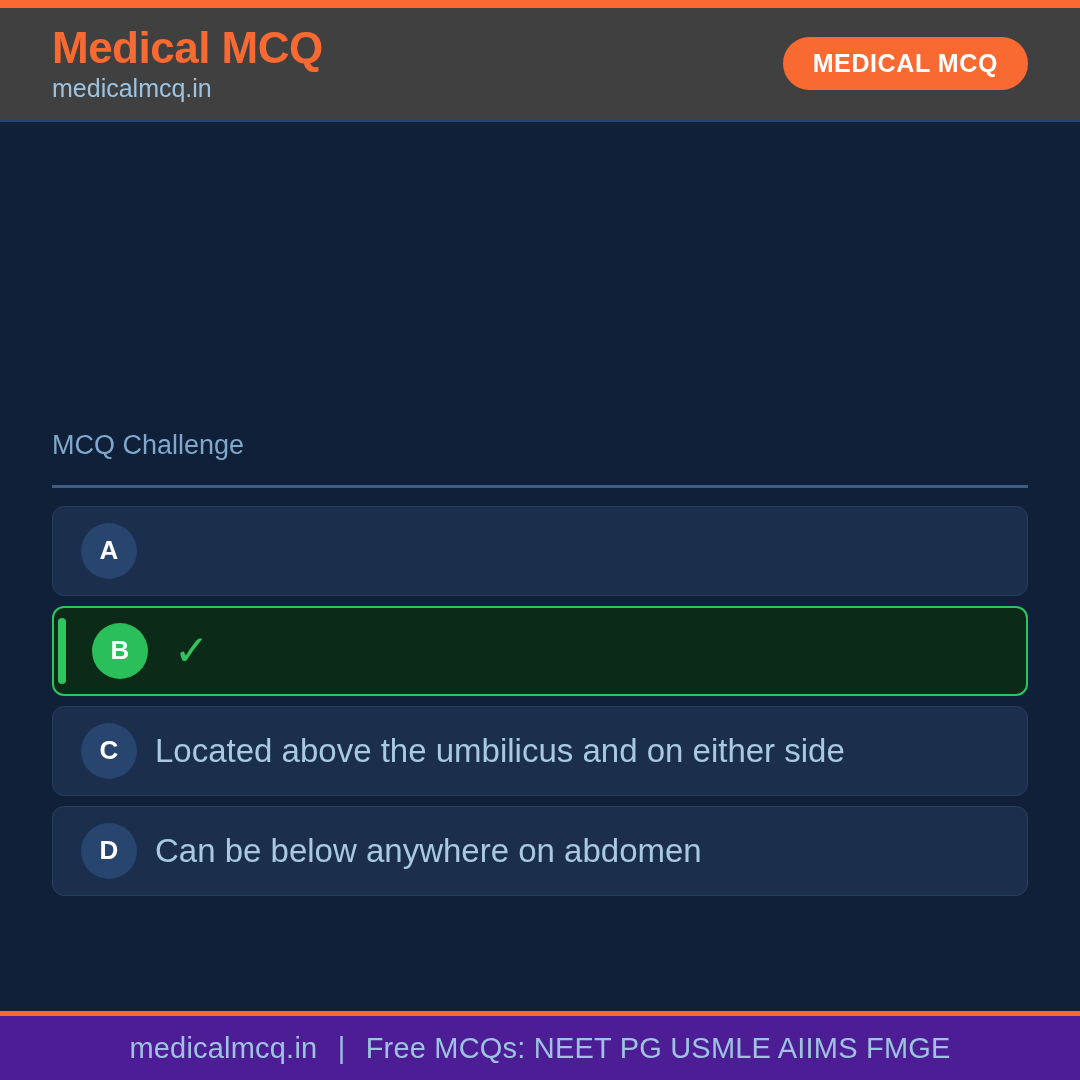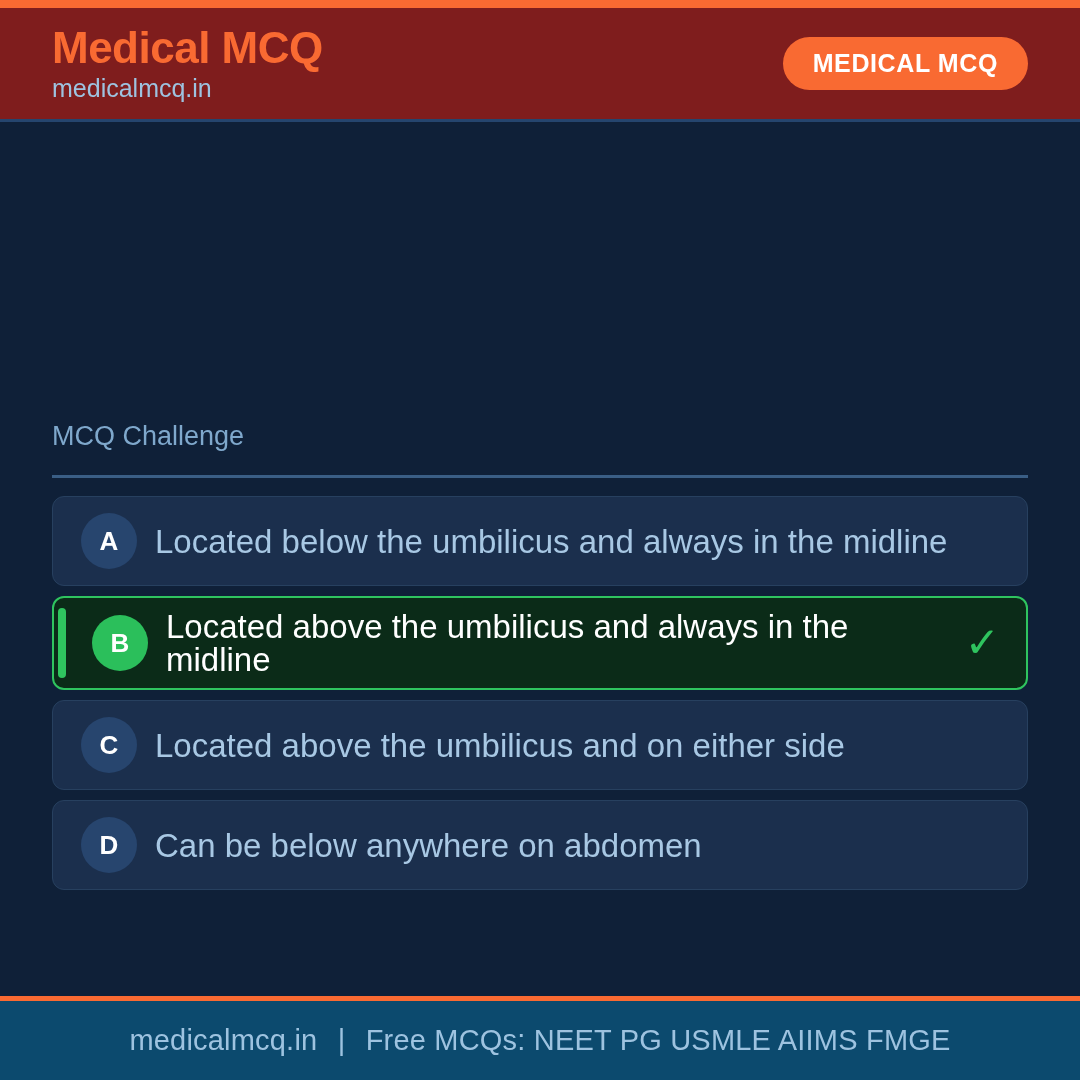--- a/index.html
+++ b/index.html
@@ -29,21 +29,21 @@
     height: 8px;
     width: 100%;
     background: #f96a32;
     flex: 0 0 auto;
   }
 
   
   .header {
     height: 114px;
     flex: 0 0 auto;
-    background: #7f1d1d;
+    background: #404040;
     border-bottom: 3px solid #25456e;
     display: flex;
     align-items: center;
     justify-content: space-between;
     padding: 0 52px 0 52px;
     position: relative;
   }
 
   .brand-block {
     display: flex;
@@ -188,22 +188,22 @@
     color: #2fc45f;
     font-size: 42px;
     line-height: 1;
     margin-left: 8px;
     font-weight: normal;
   }
 
   
   .footer {
     flex: 0 0 auto;
-    height: 84px;
-    background: #0c4a6e;
+    height: 69px;
+    background: #4c1d95;
     border-top: 5px solid #f96a32;
     display: flex;
     align-items: center;
     justify-content: center;
   }
 
   .footer-text {
     font-size: 29px;
     color: #9ec3e0;
     letter-spacing: 0.2px;
@@ -234,27 +234,25 @@
 
     <div class="qwrap">
       <div class="eyebrow">MCQ Challenge</div>
       <div class="q-rule"></div>
     </div>
 
     <div class="options">
 
       <div class="option">
         <div class="letter">A</div>
-        <div class="otext">Located below the umbilicus and always in the midline</div>
       </div>
 
       <div class="option correct">
         <div class="accent-bar"></div>
         <div class="letter">B</div>
-        <div class="otext">Located above the umbilicus and always in the midline</div>
         <div class="check-mark">✓</div>
       </div>
 
       <div class="option">
         <div class="letter">C</div>
         <div class="otext">Located above the umbilicus and on either side</div>
       </div>
 
       <div class="option">
         <div class="letter">D</div>

